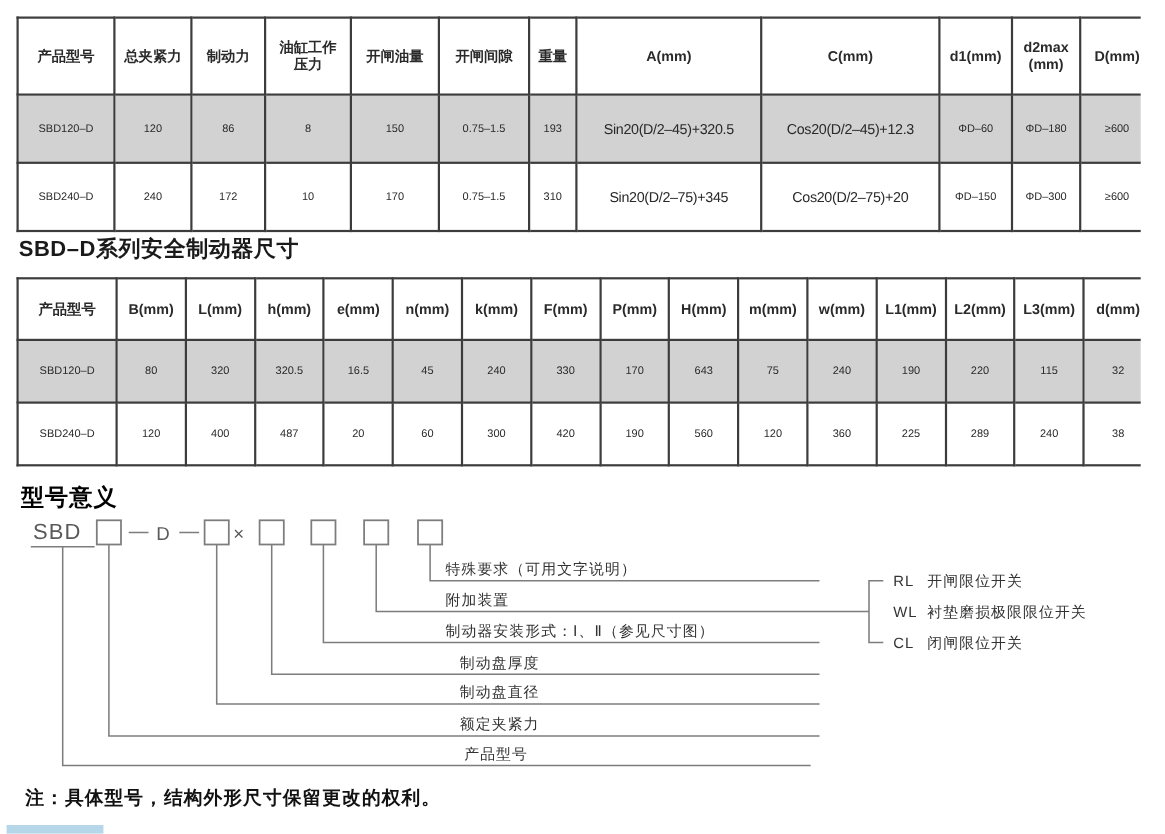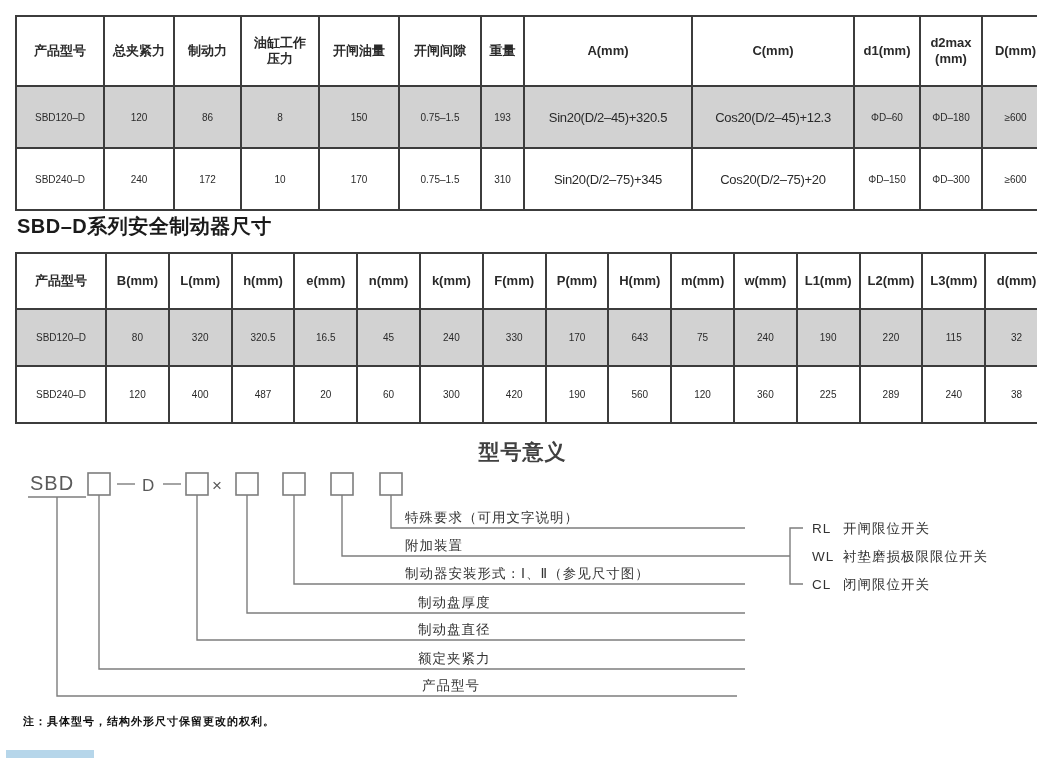--- a/index.html
+++ b/index.html
@@ -15,31 +15,31 @@
   table.spec th{font-weight:bold;font-size:13px;white-space:pre-line;line-height:1.25;background:#ffffff;}
   table.spec td{font-size:10px;}
   #table1 th{height:64px;}
   #table1 td{height:56px;}
   #table2 th{height:50px;}
   #table2 td{height:51px;}
   #table1 td.formula{font-size:13px;letter-spacing:-0.3px;padding:0;}
   tr.shaded td{background:#d2d2d2;}
 
   h2.sec-title{font-size:20px;font-weight:bold;color:#1a1a1a;margin:2px 0 12px 2px;letter-spacing:0.5px;}
-  h2.model-title{font-size:21px;font-weight:bold;color:#404040;margin:14px 0 2px 4px;letter-spacing:1px;text-align:center;}
+  h2.model-title{font-size:21px;font-weight:bold;color:#000000;margin:14px 0 2px 4px;letter-spacing:1px;}
 
   svg.diagram{display:block;margin-left:-15px;}
   svg.diagram text{font-family:"Liberation Sans","DejaVu Sans",sans-serif;}
   .dg-line{stroke:#7d7d7d;stroke-width:1.4;fill:none;}
   .dg-box{stroke:#7d7d7d;stroke-width:1.6;fill:none;}
   .dg-label{font-size:13.5px;fill:#333333;letter-spacing:1px;}
   .dg-code{font-size:13.5px;fill:#333333;letter-spacing:1px;}
   .dg-model{fill:#5a5a5a;}
 
-  p.note{font-size:11px;font-weight:bold;color:#111111;margin:6px 0 0 8px;letter-spacing:1px;}
+  p.note{font-size:17px;font-weight:bold;color:#111111;margin:6px 0 0 8px;letter-spacing:1px;}
   .watermark{position:absolute;left:6px;bottom:0;width:88px;height:8px;background:#a9cfe6;opacity:0.85;}
 </style>
 </head>
 <body>
 
 <div class="page">
 
   <table class="spec" id="table1">
     <colgroup>
       <col style="width:88px">

